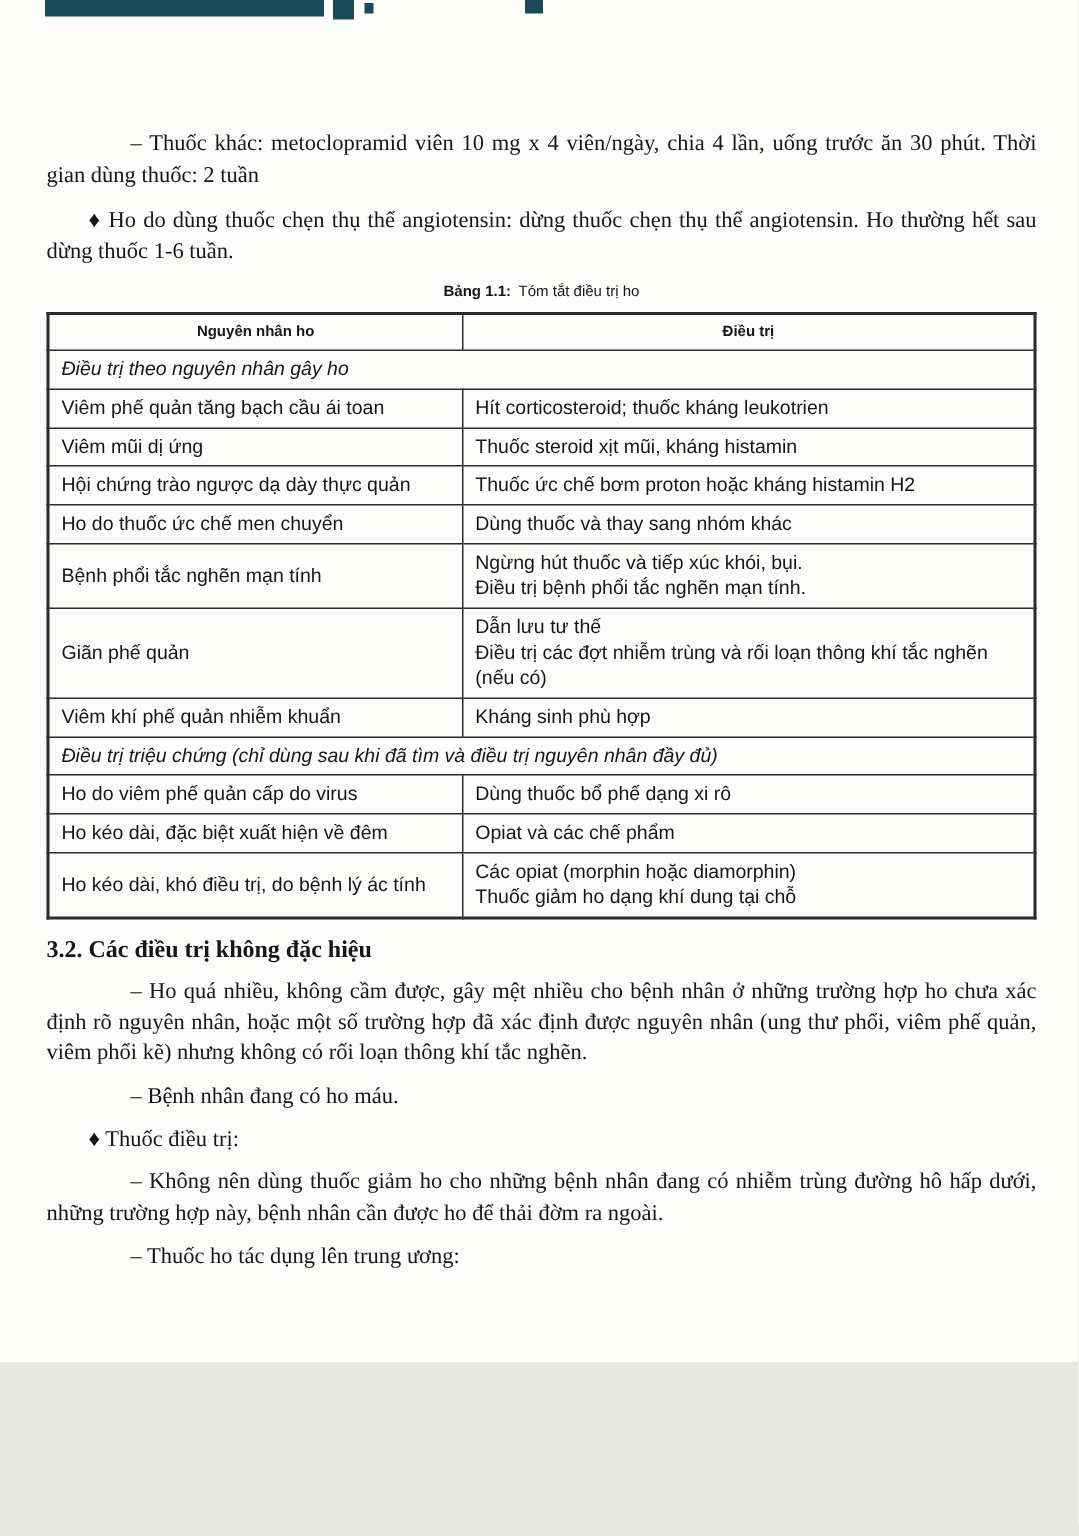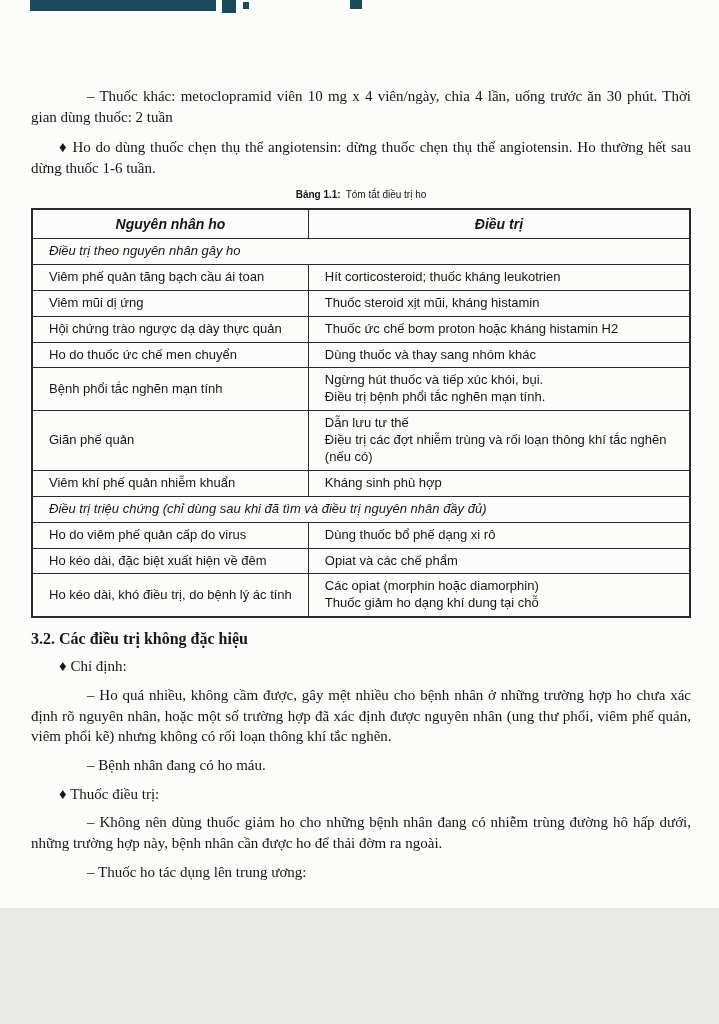--- a/index.html
+++ b/index.html
@@ -41,31 +41,30 @@
   table.tbl{
     width:100%;
     border-collapse:collapse;
     font-family:"Liberation Sans", sans-serif;
     font-size:13px;
     line-height:1.3;
     margin:0 0 12px 0;
   }
   table.tbl th, table.tbl td{
     border:1px solid #2b2b2b;
-    padding:4px 16px;
+    padding:4px 8px;
     vertical-align:middle;
     text-align:left;
   }
   table.tbl{border:2px solid #2b2b2b;}
   table.tbl th{
     text-align:center;
     font-weight:bold;
-    font-size:14px;
+    font-size:10px;
     padding:5px 8px;
-    font-style:italic;
   }
   .col-cause{width:42%;}
   tr.section-row td{font-style:italic;}
   td.multiline{white-space:pre-line;}
 
   .section-heading{
     font-size:16px;
     font-weight:bold;
     margin:12px 0 8px 0;
   }
@@ -159,21 +158,20 @@
         <tr>
           <td>Ho kéo dài, khó điều trị, do bệnh lý ác tính</td>
           <td class="multiline">Các opiat (morphin hoặc diamorphin)
 Thuốc giảm ho dạng khí dung tại chỗ</td>
         </tr>
       </tbody>
     </table>
 
     <div class="section-heading">3.2. Các điều trị không đặc hiệu</div>
 
-    <p class="para indent-bullet para-tight">♦ Chỉ định:</p>
     <p class="para indent-dash para-tight">– Ho quá nhiều, không cầm được, gây mệt nhiều cho bệnh nhân ở những trường hợp ho chưa xác định rõ nguyên nhân, hoặc một số trường hợp đã xác định được nguyên nhân (ung thư phổi, viêm phế quản, viêm phổi kẽ) nhưng không có rối loạn thông khí tắc nghẽn.</p>
     <p class="para indent-dash para-tight">– Bệnh nhân đang có ho máu.</p>
     <p class="para indent-bullet para-tight">♦ Thuốc điều trị:</p>
     <p class="para indent-dash para-tight">– Không nên dùng thuốc giảm ho cho những bệnh nhân đang có nhiễm trùng đường hô hấp dưới, những trường hợp này, bệnh nhân cần được ho để thải đờm ra ngoài.</p>
     <p class="para indent-dash para-tight">– Thuốc ho tác dụng lên trung ương:</p>
 
   </div>
 
   <div class="footer">
     <div class="footer-rule-row">

